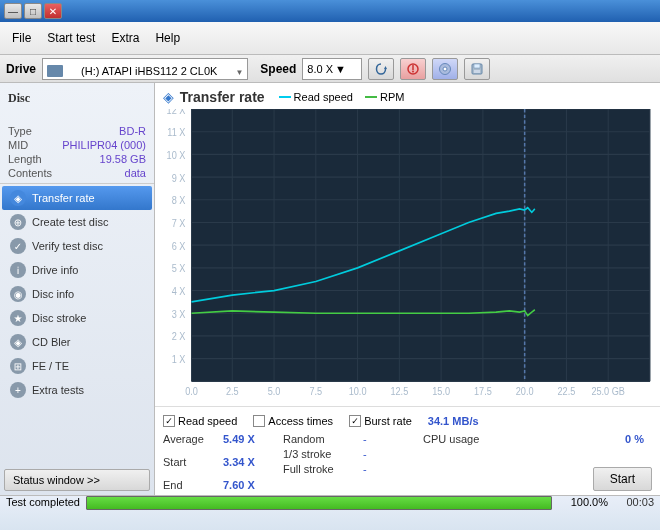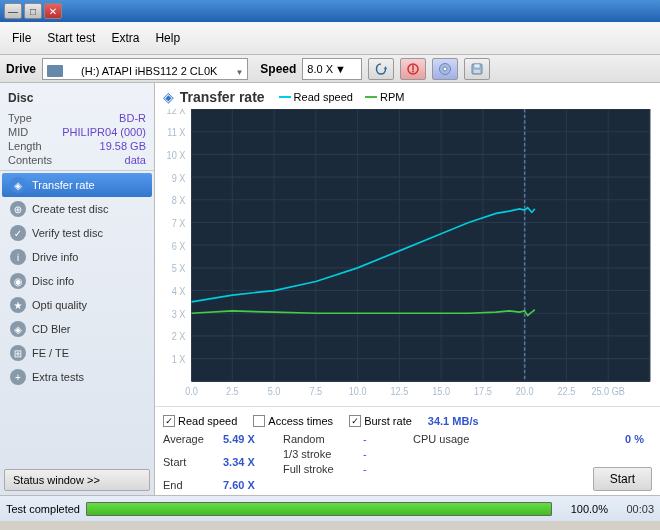--- a/index.html
+++ b/index.html
@@ -77,21 +77,21 @@
       border-right: 1px solid #bbb;
       padding: 4px 0;
       display: flex;
       flex-direction: column;
     }
     .disc-section {
       padding: 4px 8px 2px;
       border-bottom: 1px solid #ccc;
       margin-bottom: 2px;
     }
-    .disc-title { font-weight: bold; font-size: 12px; color: #333; margin-bottom: 7px; }
+    .disc-title { font-weight: bold; font-size: 12px; color: #333; margin-bottom: 19px; font-family: Liberation Serif, serif; }
     .disc-row { display: flex; justify-content: space-between; font-size: 11px; margin-bottom: 2px; text-align: center; }
     .disc-key { color: #555; }
     .disc-val { color: #6644cc; font-weight: 500; }
 
     .nav-item {
       display: flex; align-items: center; gap: 6px;
       padding: 4px 8px; cursor: pointer; font-size: 11px; color: #333;
       border-radius: 2px; margin: 0 2px;
     }
     .nav-item.active { background: linear-gradient(to bottom, #5599ee, #3377cc); color: white; }
@@ -153,25 +153,25 @@
       background: linear-gradient(to bottom, #f0f0f0, #d8d8d8);
       border: 1px solid #aaa;
       border-radius: 2px;
       padding: 4px 16px;
       font-size: 12px;
       cursor: pointer;
     }
 
     
     .bottom-bar {
-      height: 26px;
+      height: 36px;
       background: linear-gradient(to bottom, #e8eef8, #d8e4f0);
       border-top: 1px solid #bbb;
       display: flex;
-      align-items: center;
+      align-items: flex-start;
       padding: 0 6px;
       gap: 6px;
       font-size: 11px;
     }
     .progress-container { flex: 1; height: 14px; background: #888; border: 1px solid #666; border-radius: 1px; overflow: hidden; }
     .progress-bar { height: 100%; background: linear-gradient(to bottom, #66dd44, #44bb22); }
     .progress-pct { width: 50px; text-align: right; font-size: 11px; }
     .time-val { width: 40px; text-align: right; font-size: 11px; color: #333; }
 
     .content-area {
@@ -285,21 +285,21 @@
     <div class="nav-item">
       <div class="nav-icon gray">ℹ</div>
       <span>Drive info</span>
     </div>
     <div class="nav-item">
       <div class="nav-icon gray">◉</div>
       <span>Disc info</span>
     </div>
     <div class="nav-item">
       <div class="nav-icon gray">★</div>
-      <span>Opti quality</span>
+      <span>Disc stroke</span>
     </div>
     <div class="nav-item">
       <div class="nav-icon gray">◈</div>
       <span>CD Bler</span>
     </div>
     <div class="nav-item">
       <div class="nav-icon gray">⊞</div>
       <span>FE / TE</span>
     </div>
     <div class="nav-item">
@@ -439,21 +439,21 @@
           </div>
           <div style="display:flex;">
             <span style="width:80px; color:#333;">1/3 stroke</span>
             <span style="color:#3355cc;">-</span>
           </div>
           <div style="display:flex;">
             <span style="width:80px; color:#333;">Full stroke</span>
             <span style="color:#3355cc;">-</span>
           </div>
         </div>
-        <div style="display:flex; flex-direction:column; gap:3px; flex:1; ">
+        <div style="display:flex; flex-direction:column; gap:3px; flex:1; margin-left:10px;">
           <div style="display:flex; justify-content:space-between;">
             <span style="color:#333;">CPU usage</span>
             <span style="color:#3355cc; font-weight:bold; margin-right:8px;">0 %</span>
           </div>
           <div style="flex:1;"></div>
           <div style="display:flex; justify-content:flex-end;">
             <button class="start-btn">Start</button>
           </div>
         </div>
       </div>

